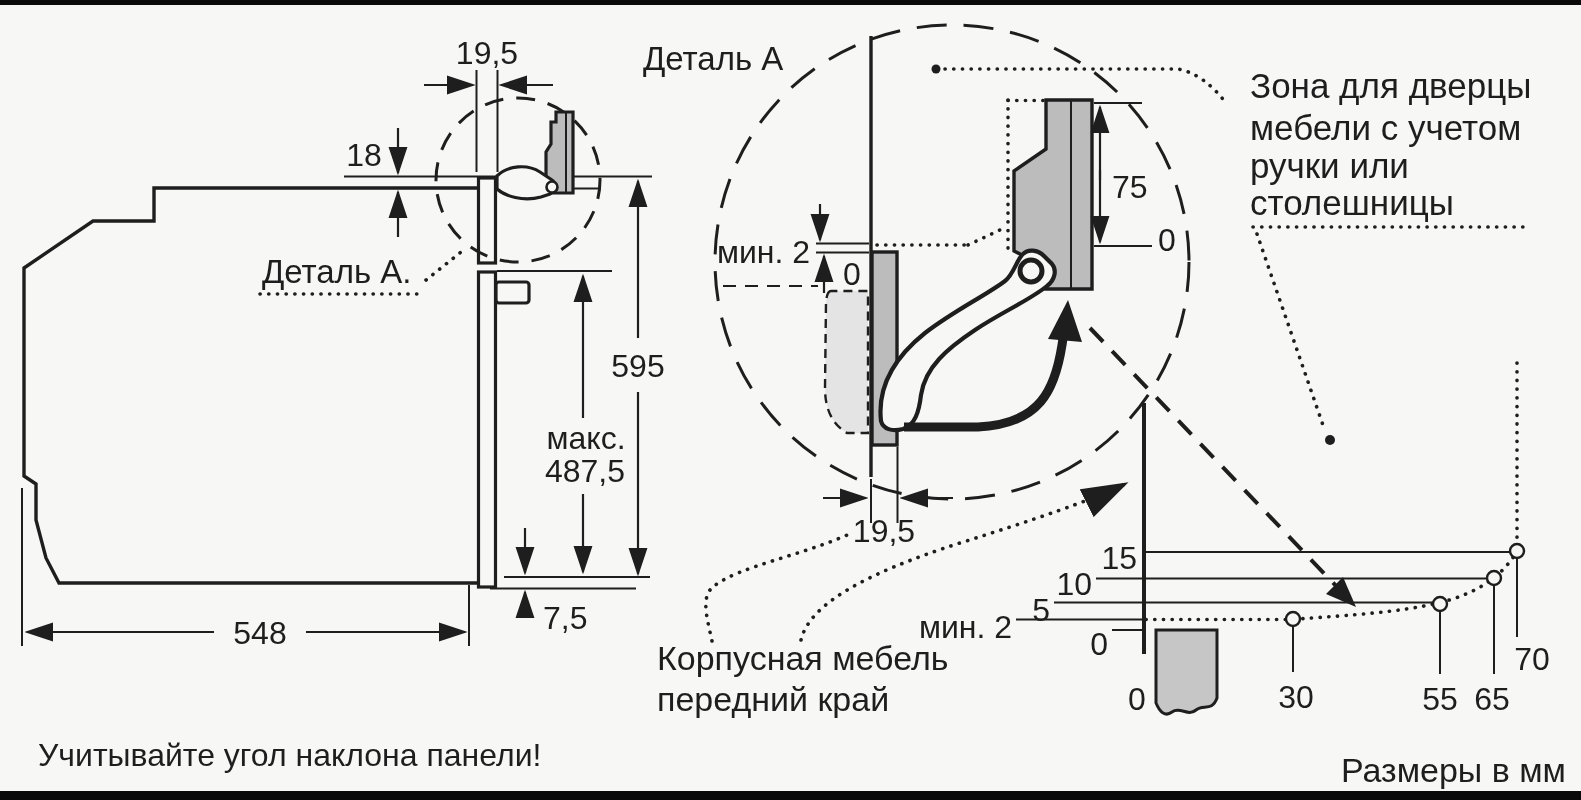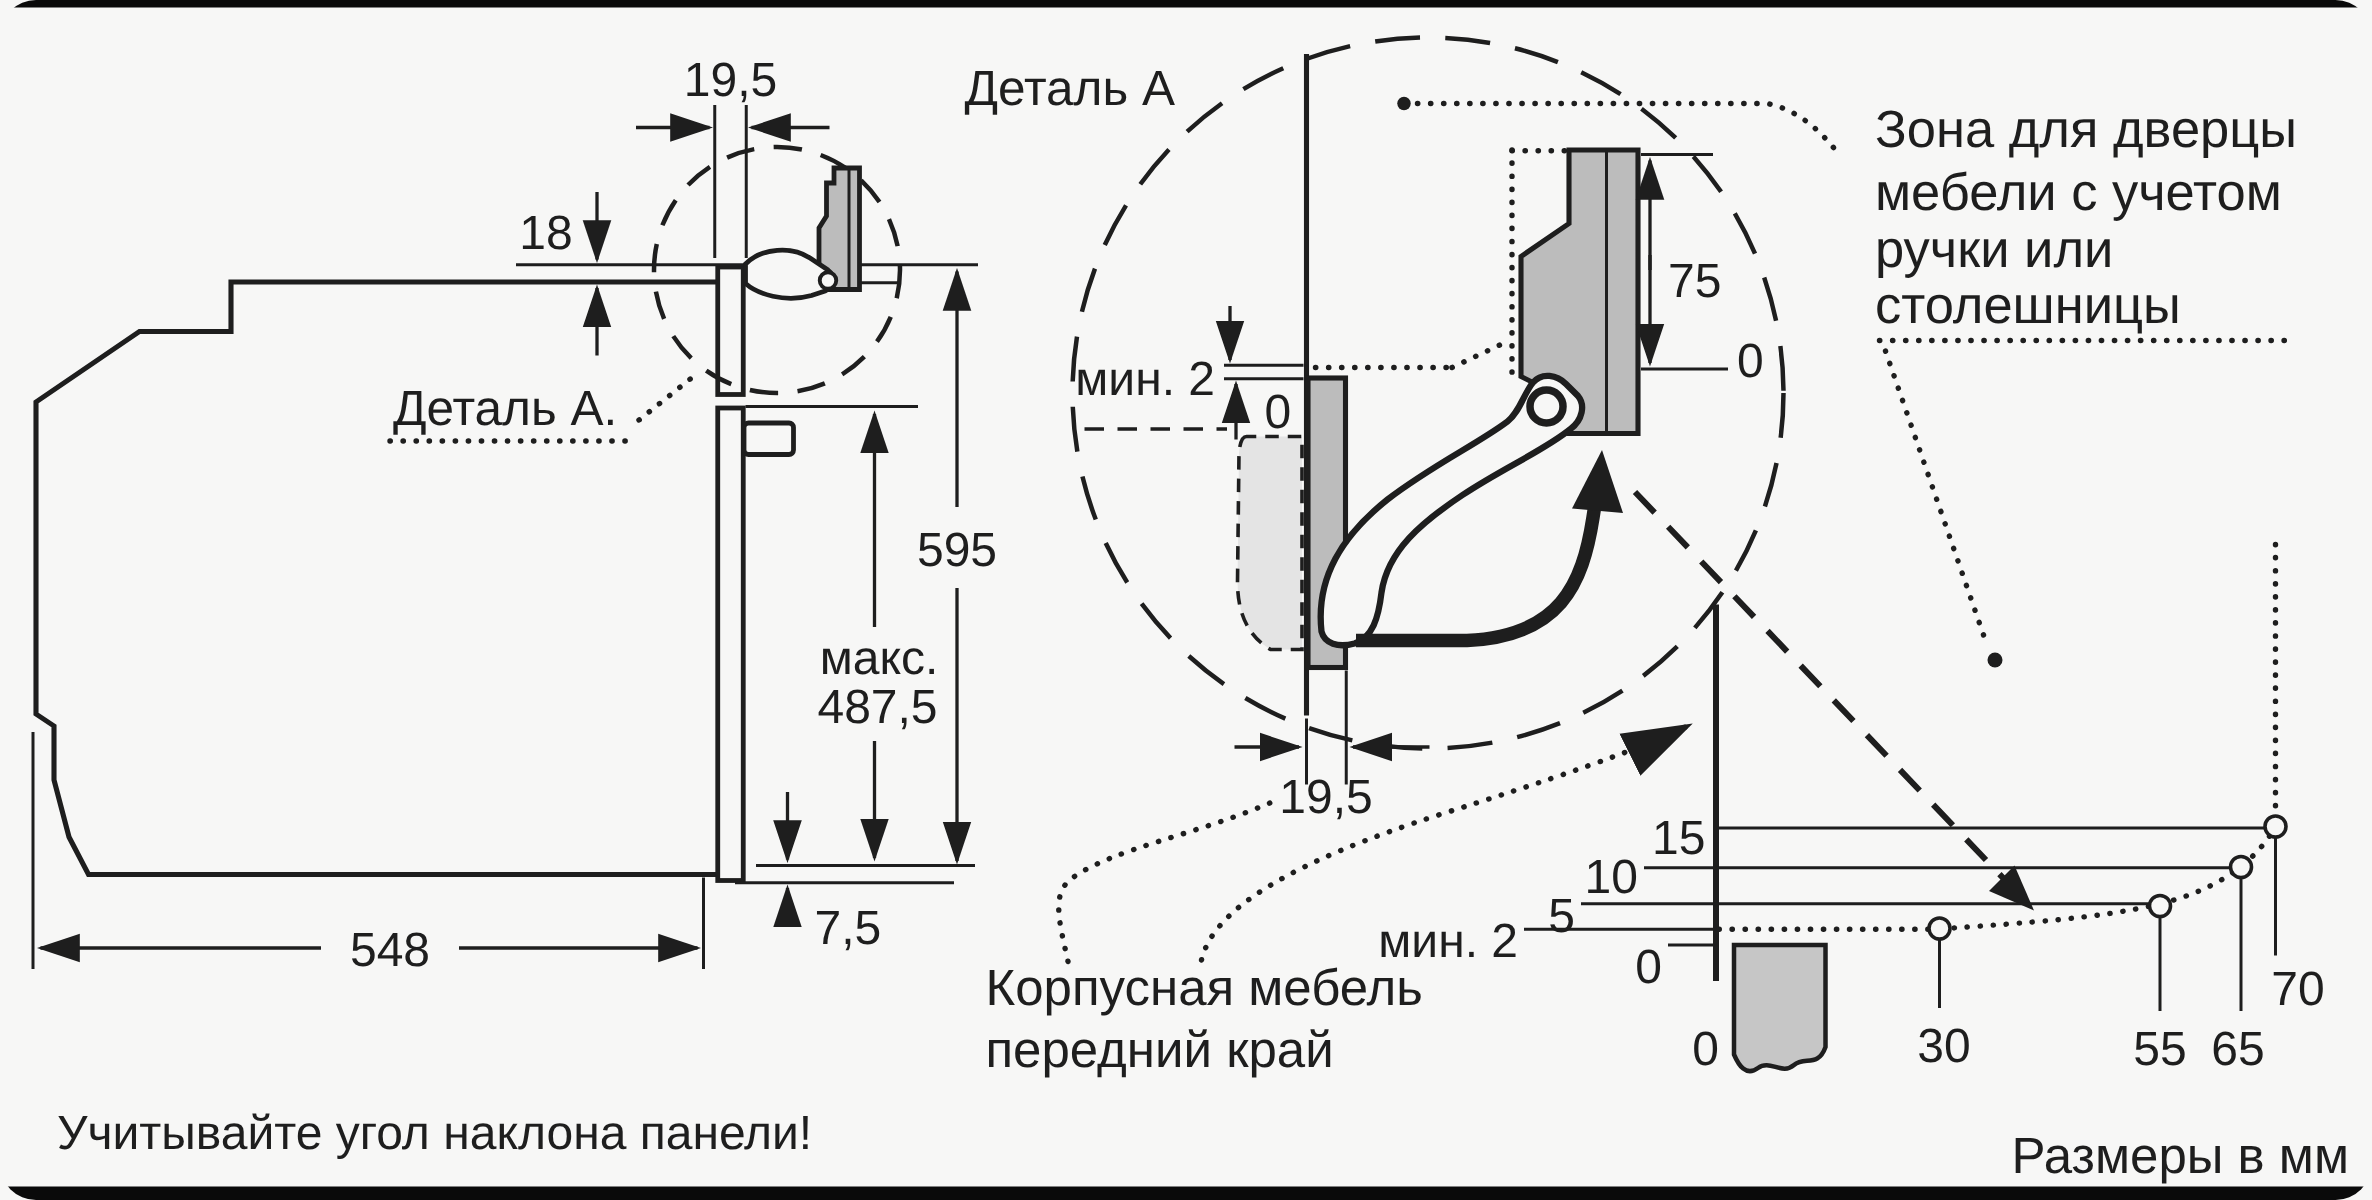--- a/index.html
+++ b/index.html
@@ -1,17 +1,17 @@
 <!DOCTYPE html>
 <html style="--ink: #1e1e1e; --gray-fill: #bcbcbc; --light-fill: #e4e4e4; --chart-fill: #c6c6c6; --bg: #f7f7f6; --bar: #0a0a0a;"><head>
 <meta charset="utf-8">
 <style>
   :root { --ink:#1e1e1e; --gray-fill:#bcbcbc; --light-fill:#e4e4e4; --chart-fill:#c6c6c6; --bg:#f7f7f6; --bar:#0a0a0a; }
   html,body { margin:0; padding:0; background:var(--bg); }
-  .stage { width:1581px; height:800px; position:relative; background:var(--bg); overflow:hidden;border-radius:24px; }
+  .stage { width:1581px; height:800px; position:relative; background:var(--bg); overflow:hidden; }
   svg { display:block; }
   .t { font-family:"Liberation Sans", sans-serif; fill:var(--ink); }
   .t32 { font-size:32px; }
   .t33 { font-size:33px; }
   .t34 { font-size:34px; }
   .t35 { font-size:35px; }
   .ln  { stroke:var(--ink); fill:none; stroke-width:3.4px; }
   .thin{ stroke:var(--ink); fill:none; stroke-width:2px; }
   .dim { stroke:var(--ink); fill:none; stroke-width:2.2px; }
   .dash{ stroke:var(--ink); fill:none; stroke-width:3px; stroke-dasharray:19 13; }

